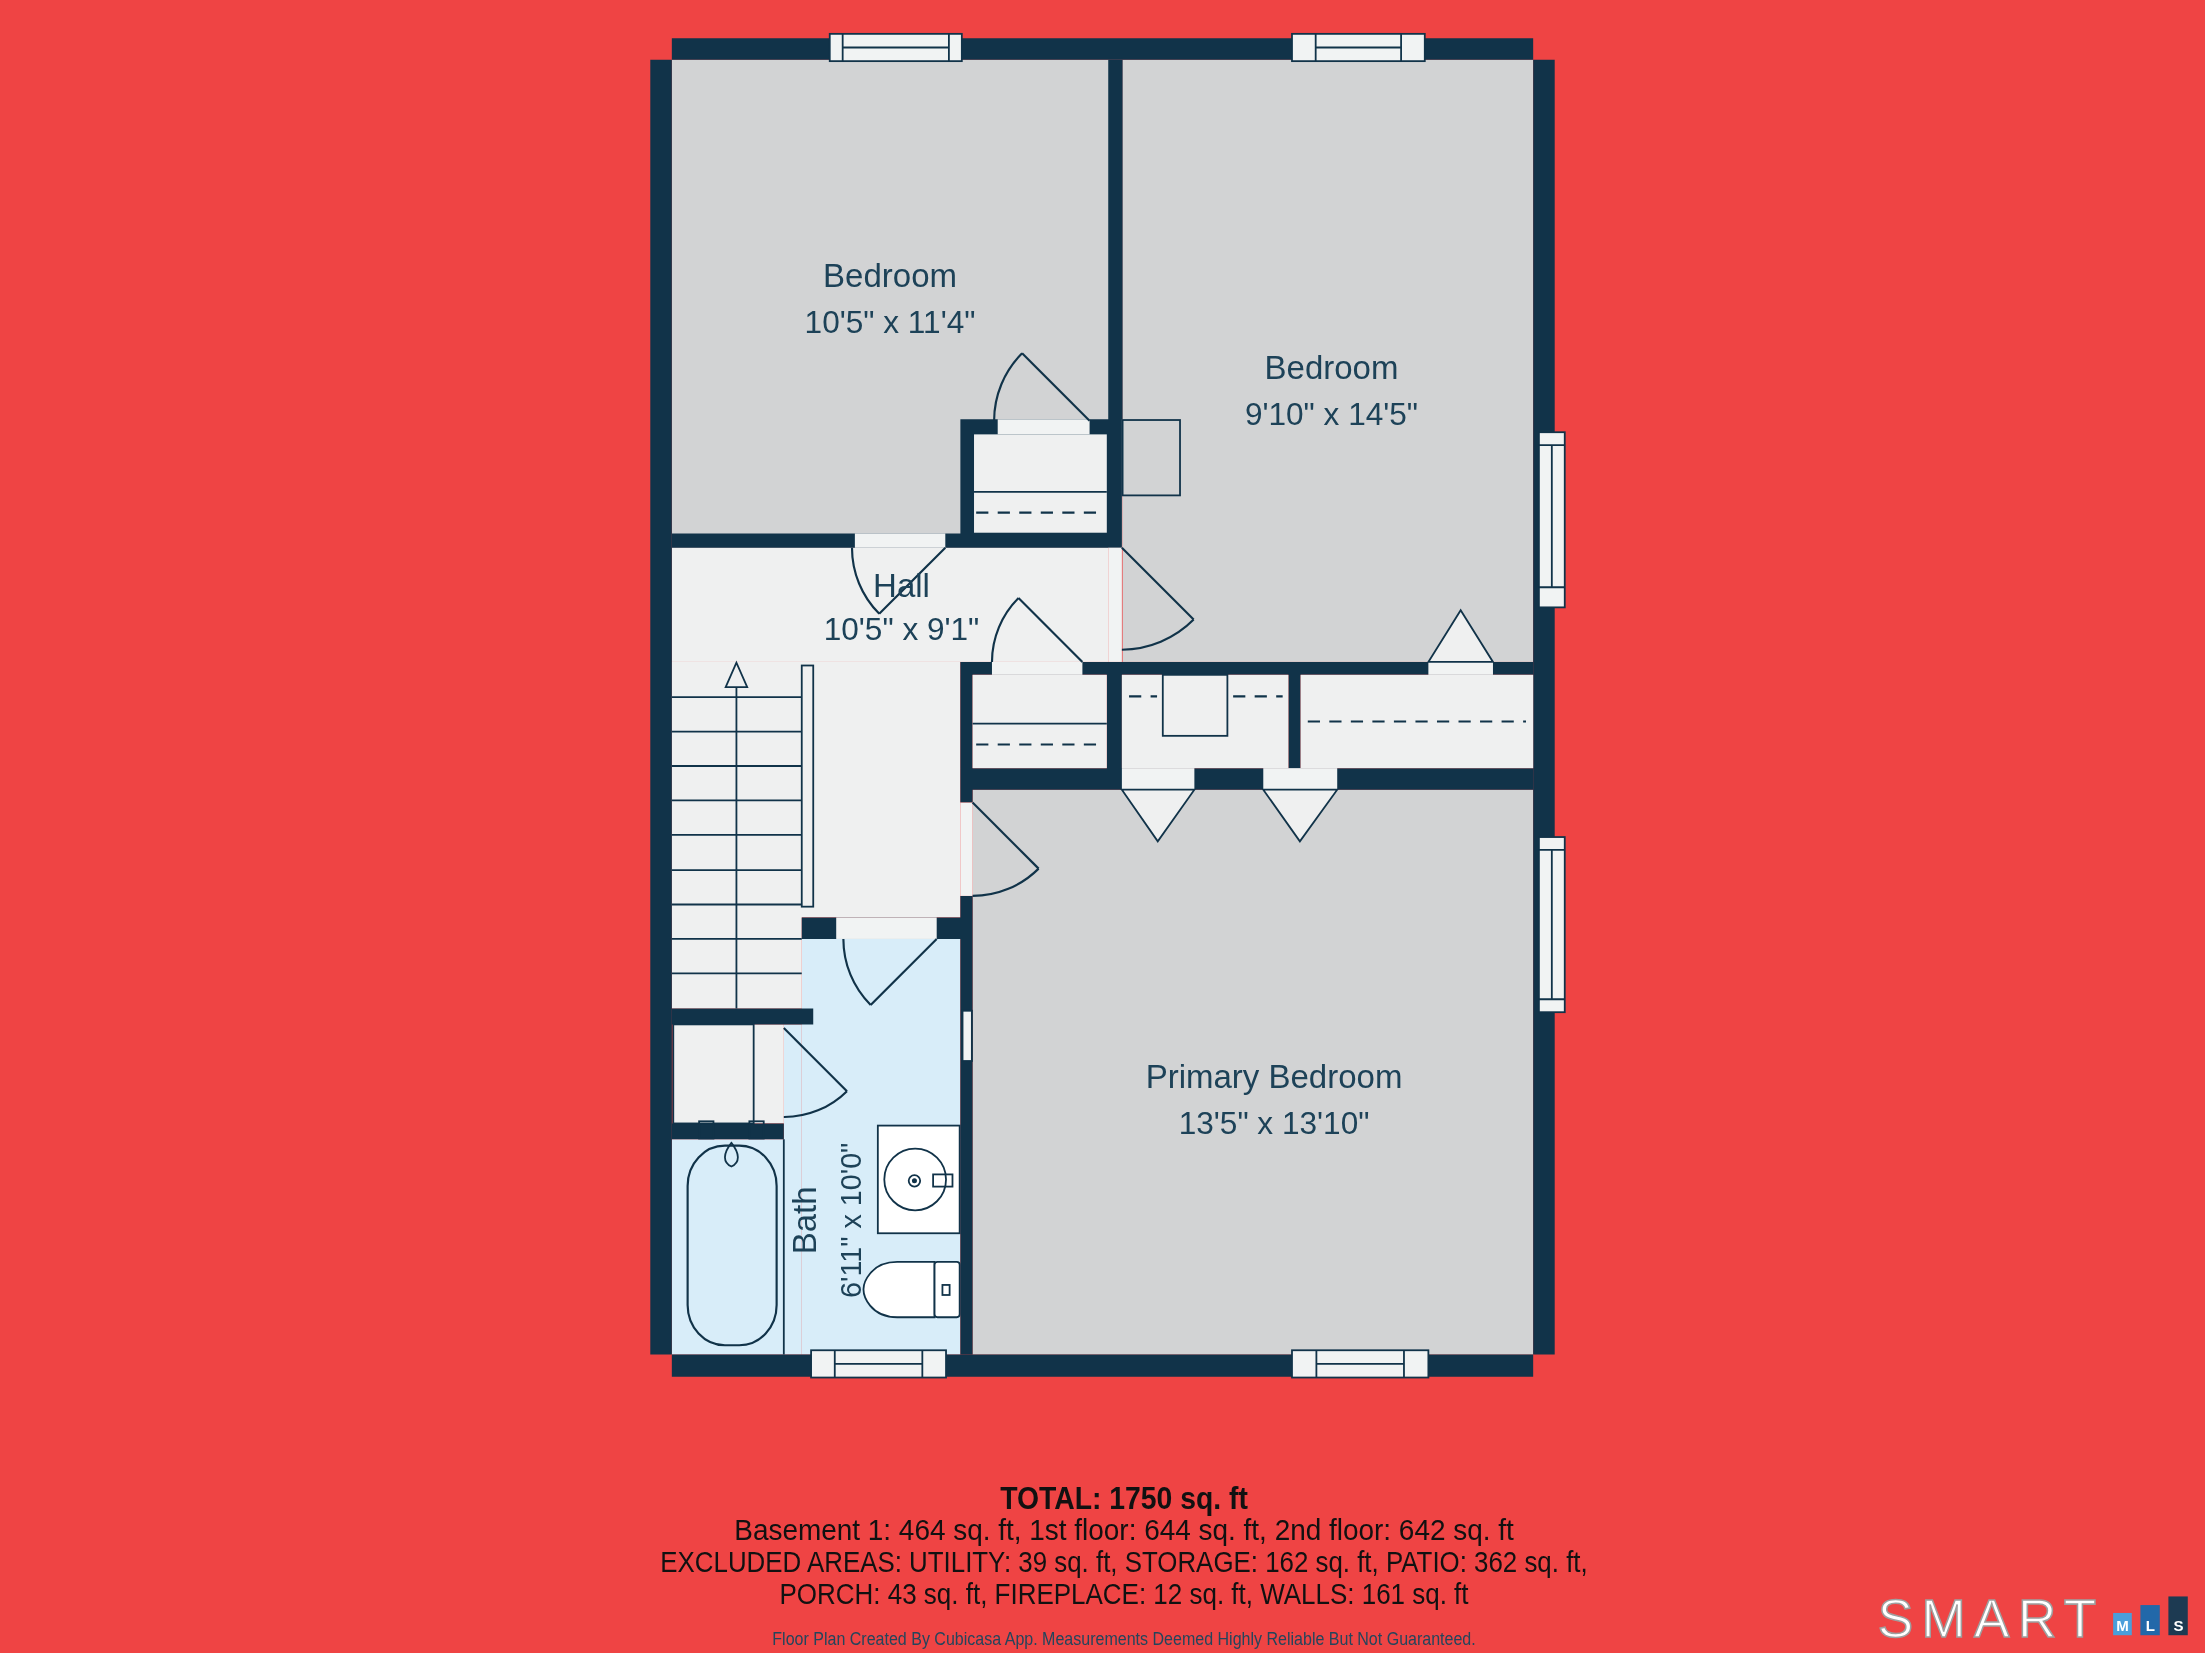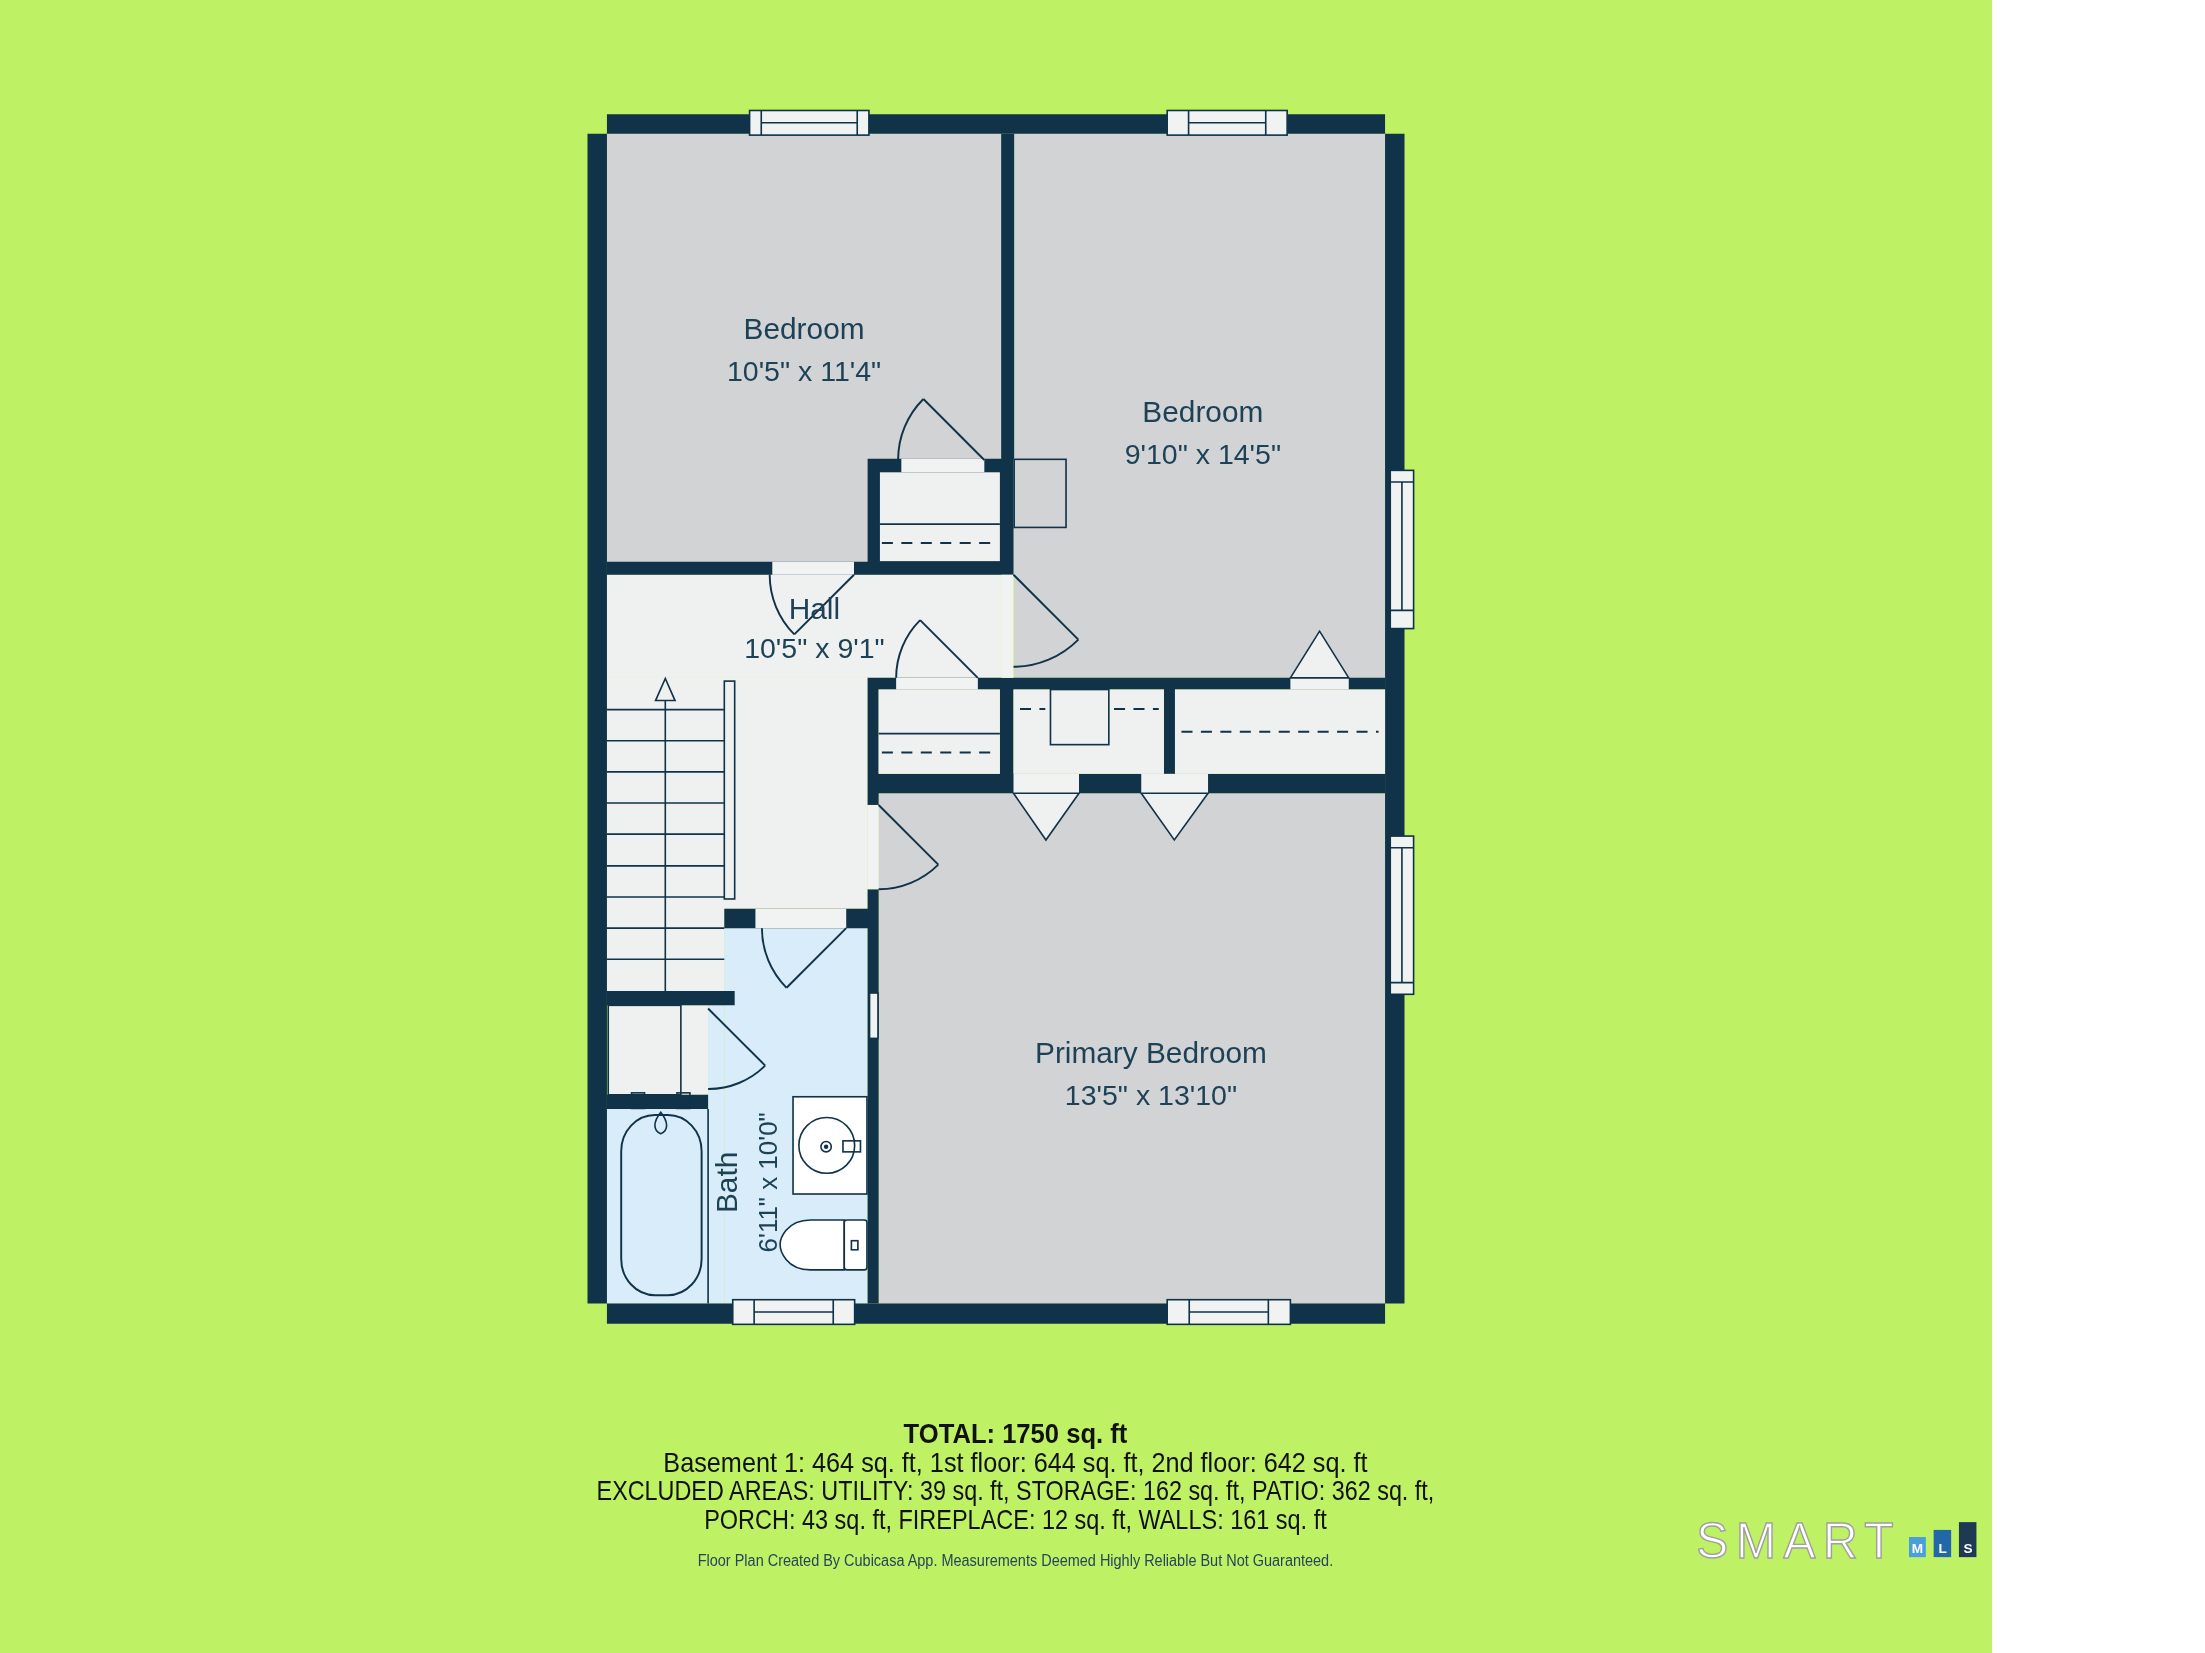--- a/index.html
+++ b/index.html
@@ -1,16 +1,16 @@
 <!DOCTYPE html>
 <html style="--wall: #113349; --bedroom-fill: #d2d3d4; --hall-fill: #eff0f0; --bath-fill: #d8edf9; --window-fill: #f1f3f3; --label: #1d4258; --summary-text: #111111; --disclaimer-text: #24455c; --logo-outline: #9f9f9f; --logo-m: #4a9edb; --logo-l: #2268a9; --logo-s: #1d3a52;font-size:11.5px"><head>
 <meta charset="utf-8">
 <style>
   html,body{margin:0;padding:0;background:#fff;}
-  .page{position:relative;width:1992px;height:1654px;background:#bef264;overflow:hidden;
+  .page{position:relative;width:2205px;height:1654px;background:#ef4444;overflow:hidden;
         font-family:"Liberation Sans",sans-serif;}
   svg{position:absolute;left:0;top:0;width:100%;height:100%;}
   
   .w  {fill:var(--wall);}
   .g  {fill:var(--bedroom-fill);}
   .h  {fill:var(--hall-fill);}
   .b  {fill:var(--bath-fill);}
   .wf {fill:var(--window-fill);}
   
   .s1 {stroke:var(--wall);stroke-width:3;fill:none;}

